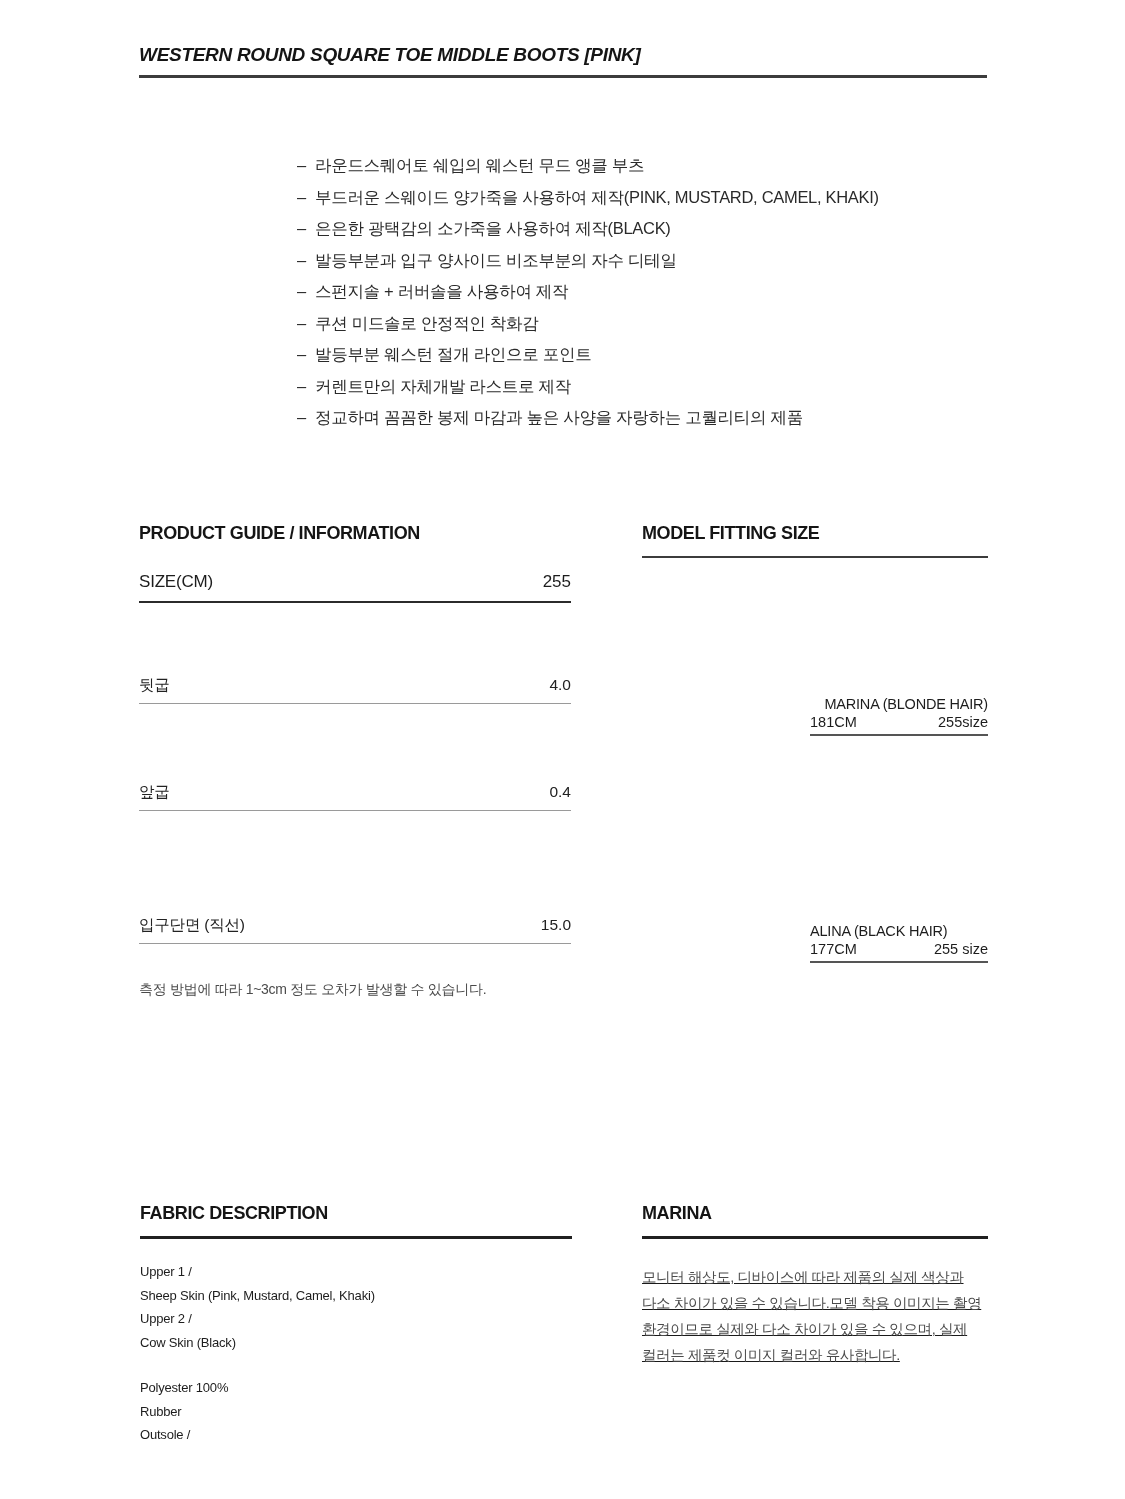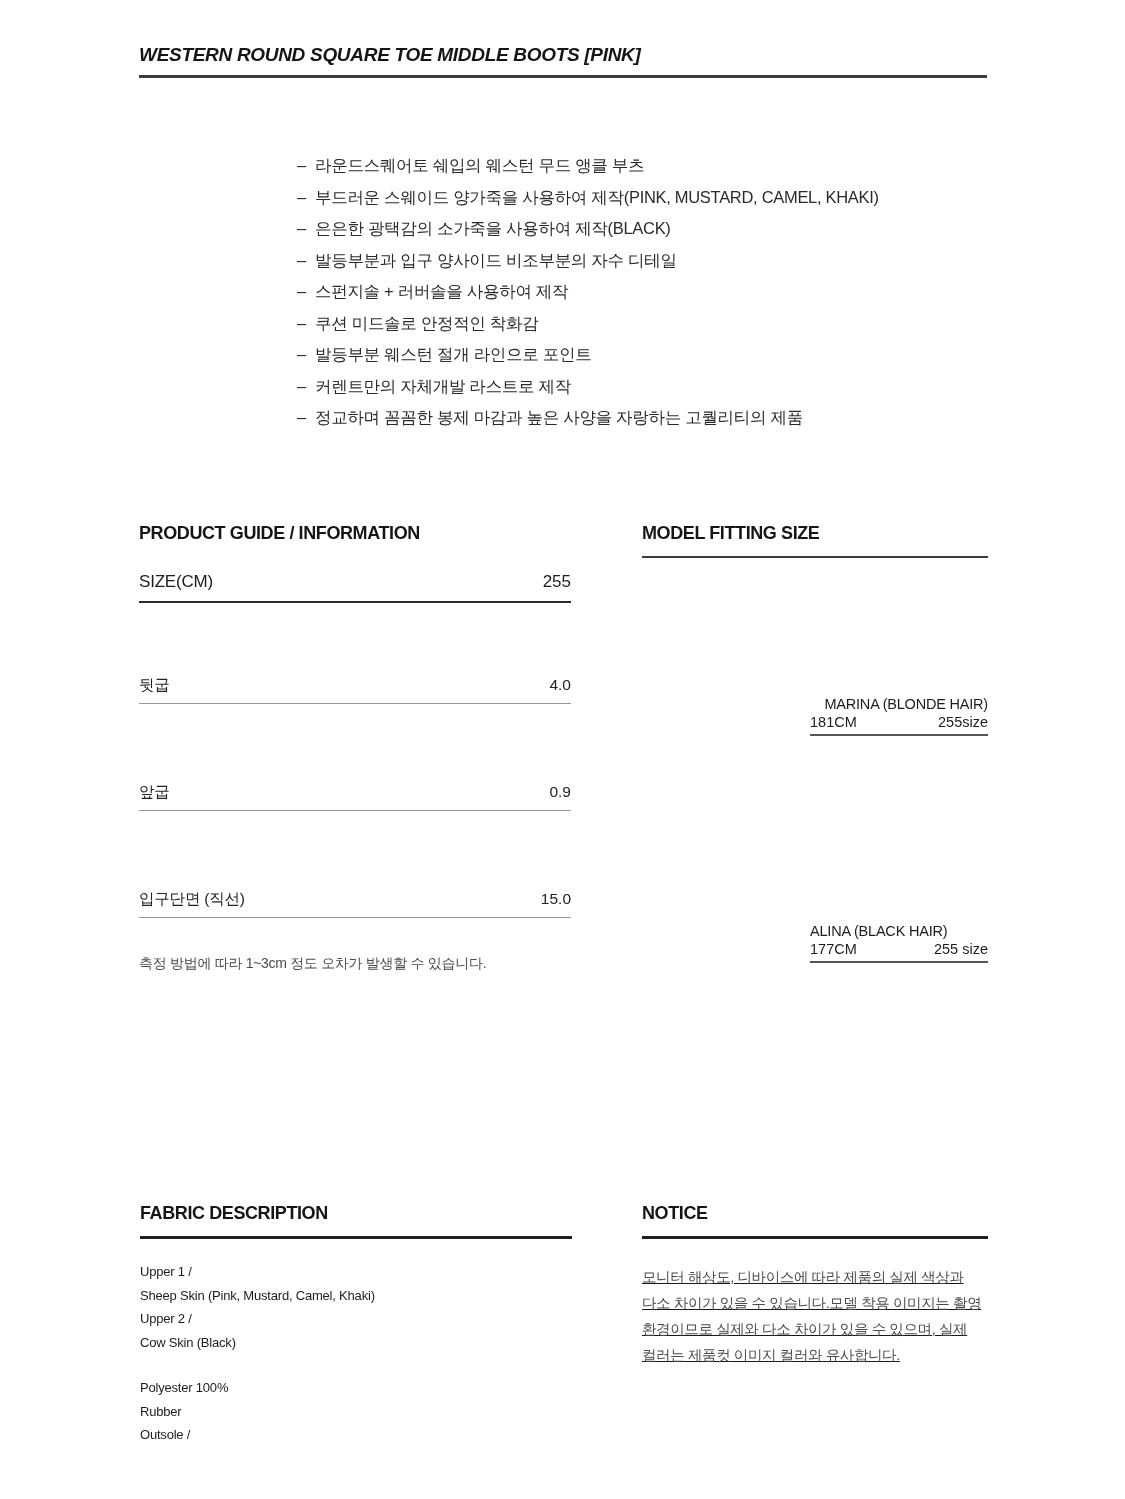--- a/index.html
+++ b/index.html
@@ -111,21 +111,21 @@
     font-size: 15.5px;
     color: #222;
     letter-spacing: -0.2px;
   }
   .measure-row .value {
     font-size: 15.5px;
     color: #222;
   }
   .measure-block-1 { margin-top: 72px; }
   .measure-block-2 { margin-top: 78px; }
-  .measure-block-3 { margin-top: 78px; }
+  .measure-block-3 { margin-top: 104px; }
   .measure-note {
     margin-top: 37px;
     font-size: 14px;
     color: #4a4a4a;
     letter-spacing: -0.3px;
   }
 
   
   .model-fitting {
     position: absolute;
@@ -265,21 +265,21 @@
     <div class="measure-row">
       <span class="label">뒷굽</span>
       <span class="value">4.0</span>
     </div>
     <div class="rule-thin"></div>
   </div>
 
   <div class="measure-block-2">
     <div class="measure-row">
       <span class="label">앞굽</span>
-      <span class="value">0.9</span>
+      <span class="value">0.4</span>
     </div>
     <div class="rule-thin"></div>
   </div>
 
   <div class="measure-block-3">
     <div class="measure-row">
       <span class="label">입구단면 (직선)</span>
       <span class="value">15.0</span>
     </div>
     <div class="rule-thin"></div>
@@ -320,21 +320,21 @@
     <div class="fd-line">Upper 2 /</div>
     <div class="fd-line">Cow Skin (Black)</div>
     <div class="fd-gap"></div>
     <div class="fd-line">Polyester 100%</div>
     <div class="fd-line">Rubber</div>
     <div class="fd-line">Outsole /</div>
   </div>
 </div>
 
 <div class="notice">
-  <div class="section-heading">NOTICE</div>
+  <div class="section-heading">MARINA</div>
   <div class="nt-rule"></div>
   <div class="nt-body">
     <div class="nt-line">모니터 해상도, 디바이스에 따라 제품의 실제 색상과</div>
     <div class="nt-line">다소 차이가 있을 수 있습니다.모델 착용 이미지는 촬영</div>
     <div class="nt-line">환경이므로 실제와 다소 차이가 있을 수 있으며, 실제</div>
     <div class="nt-line">컬러는 제품컷 이미지 컬러와 유사합니다.</div>
   </div>
 </div>
 
 </body></html>

